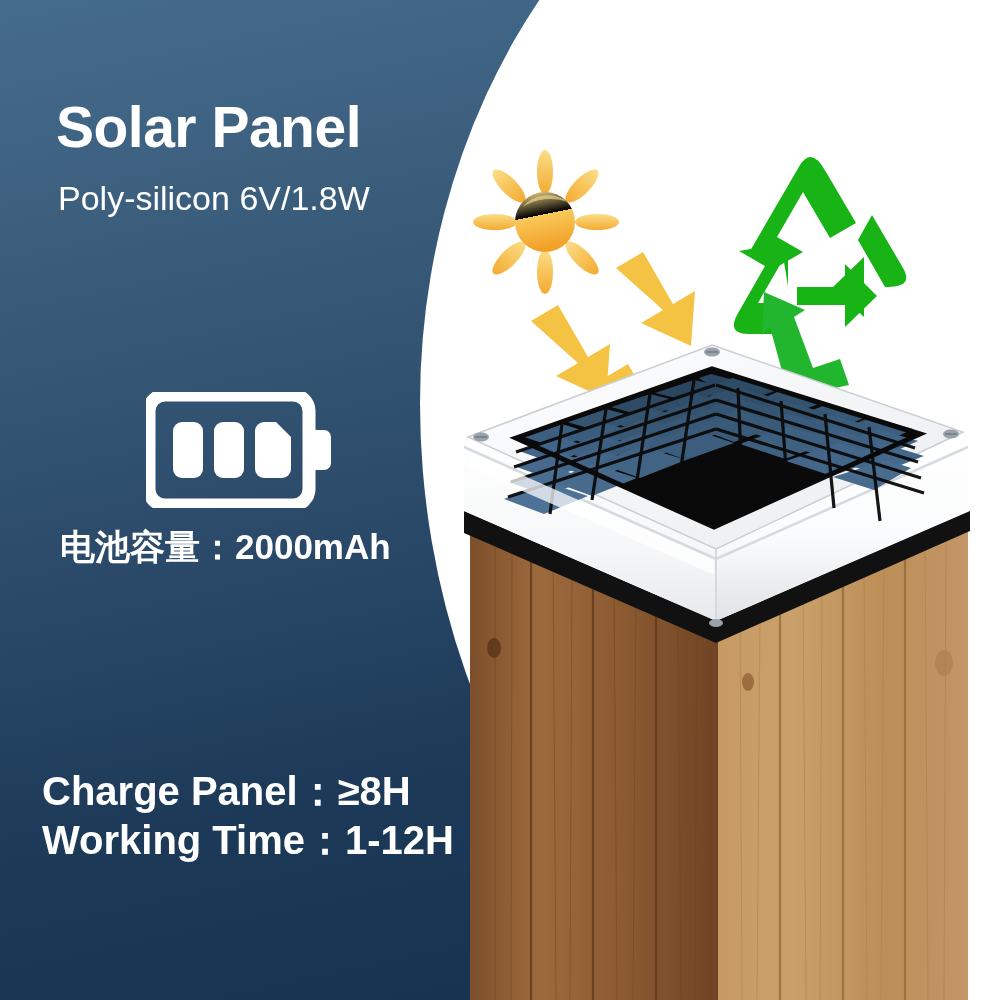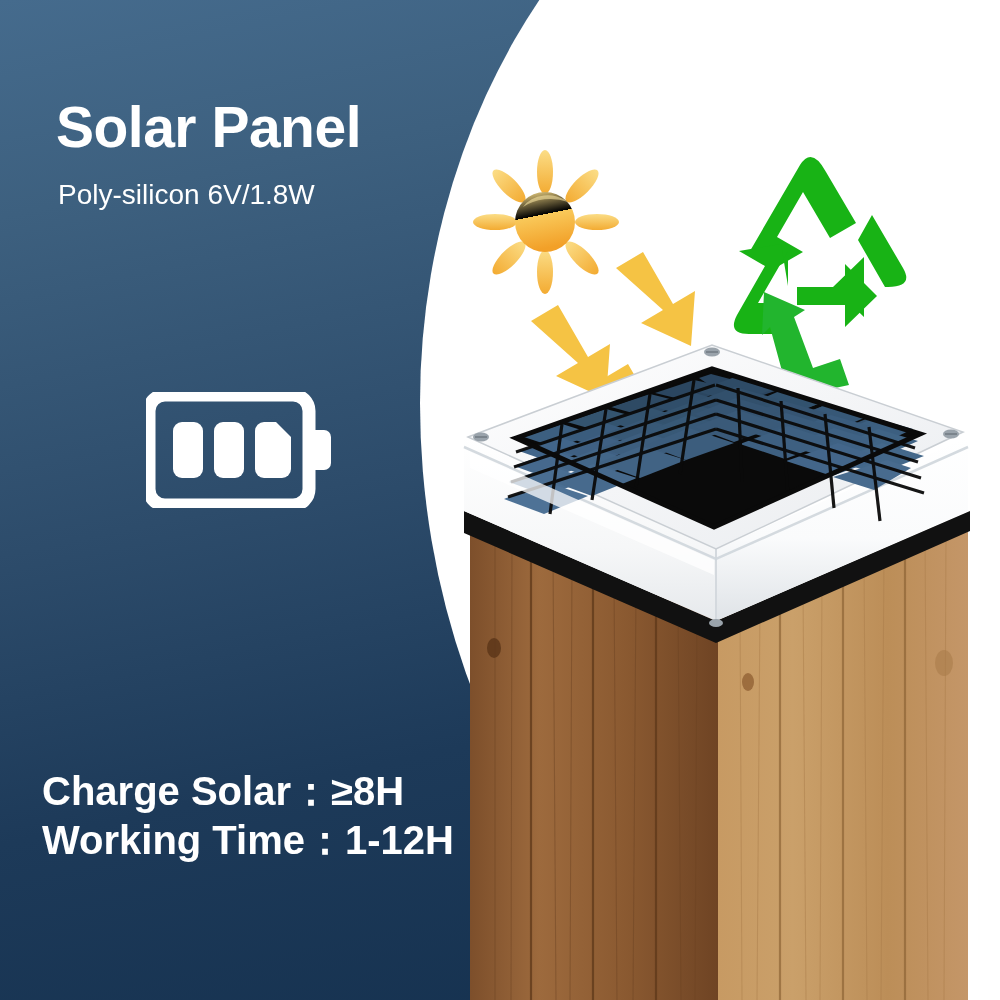--- a/index.html
+++ b/index.html
@@ -49,21 +49,21 @@
     font-weight: bold;
     color: #ffffff;
     letter-spacing: -0.5px;
     line-height: 1.05;
     white-space: nowrap;
   }
   .subtitle {
     position: absolute;
     left: 58px;
     top: 178px;
-    font-size: 28px;
+    font-size: 34px;
     color: #ffffff;
     line-height: 1.2;
     white-space: nowrap;
   }
 
   
   .battery-icon {
     position: absolute;
     left: 146px;
     top: 392px;
@@ -119,23 +119,24 @@
       <rect x="3" y="3" width="160" height="110" rx="16" ry="16" fill="none" stroke="#ffffff" stroke-width="13"></rect>
 
       <path d="M166,38 h12 a7,7 0 0 1 7,7 v26 a7,7 0 0 1 -7,7 h-12 z" fill="#ffffff"></path>
 
       <rect x="27" y="30" width="30" height="56" rx="9" ry="9" fill="#ffffff"></rect>
       <rect x="68" y="30" width="30" height="56" rx="9" ry="9" fill="#ffffff"></rect>
       <path d="M118,30 h12 l15,15 v32 a9,9 0 0 1 -9,9 h-18 a9,9 0 0 1 -9,-9 v-38 a9,9 0 0 1 9,-9 z" fill="#ffffff"></path>
     </svg>
   </div>
 
+  <div class="battery-caption">电池容量：2000mAh</div>
 
   <div class="spec-block">
-    <div>Charge Solar：≥8H</div>
+    <div>Charge Panel：≥8H</div>
     <div>Working Time：1-12H</div>
   </div>
 
   <div class="art">
     <svg viewBox="0 0 1000 1000" width="1000" height="1000">
       <defs>
         <linearGradient id="sunCore" x1="0" y1="0" x2="0.2" y2="1">
           <stop offset="0%" stop-color="#fde08a"></stop>
           <stop offset="45%" stop-color="#f9c košice"></stop>
           <stop offset="45%" stop-color="#f9c95a"></stop>

